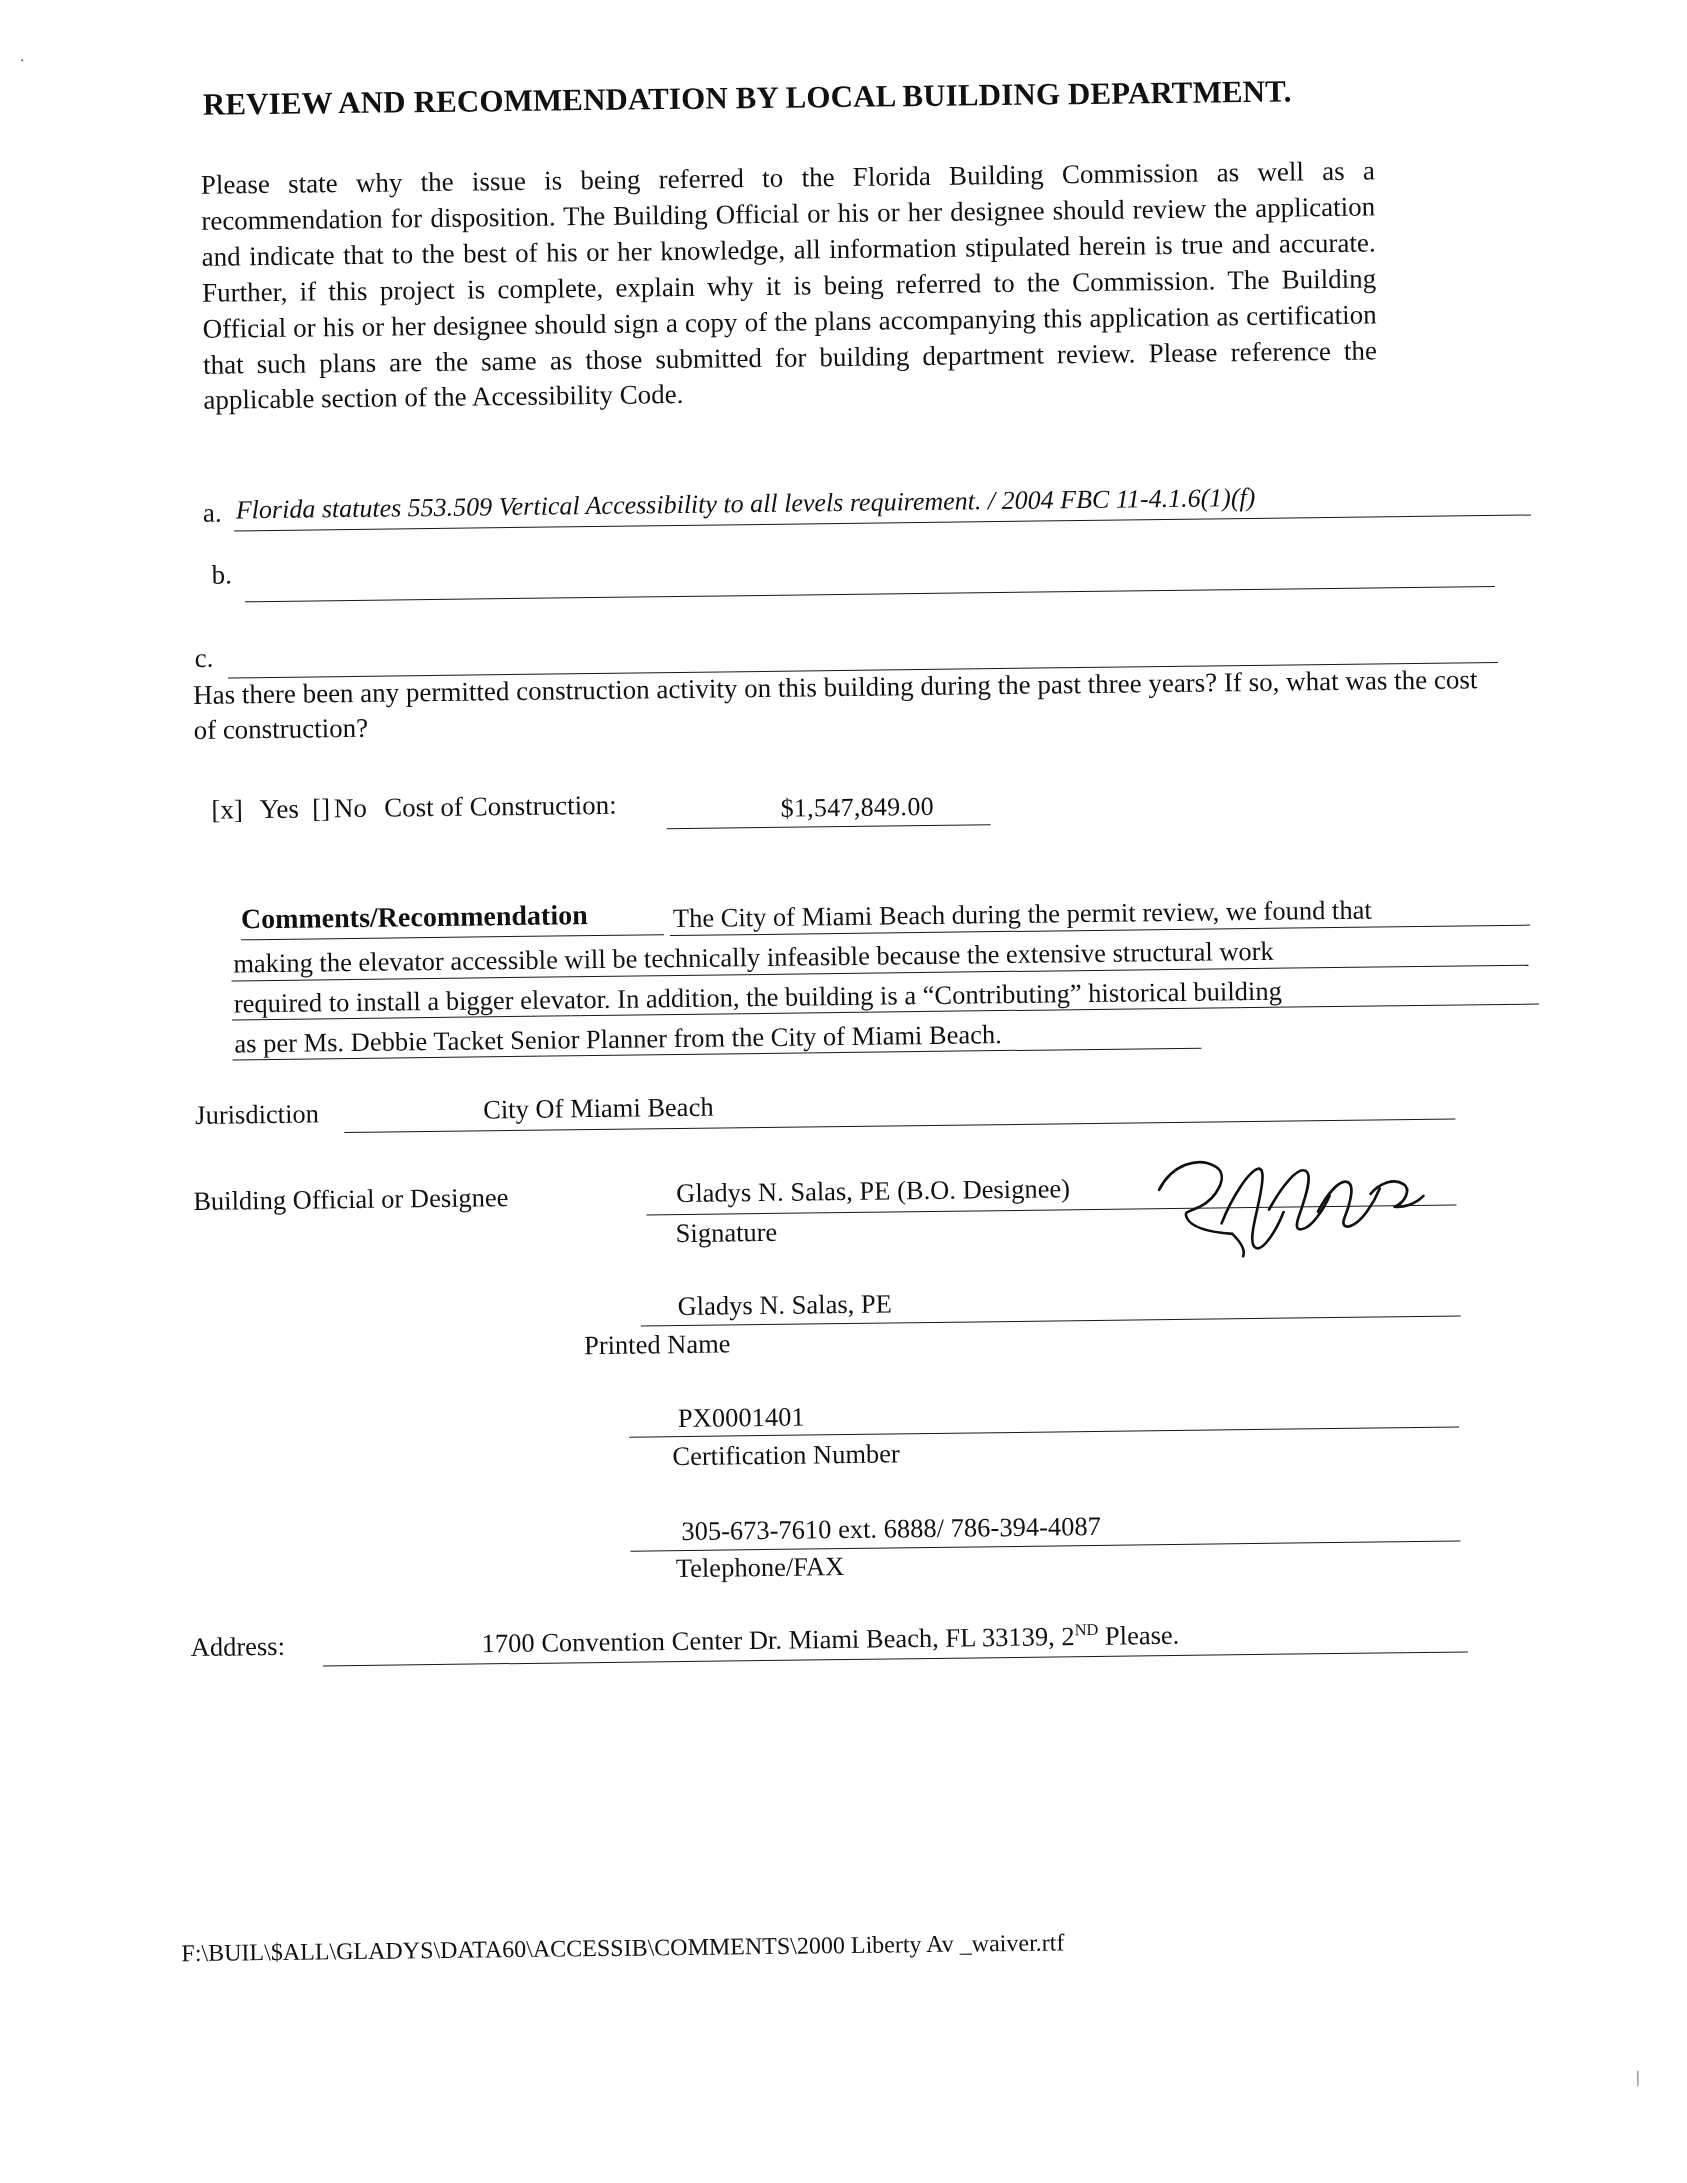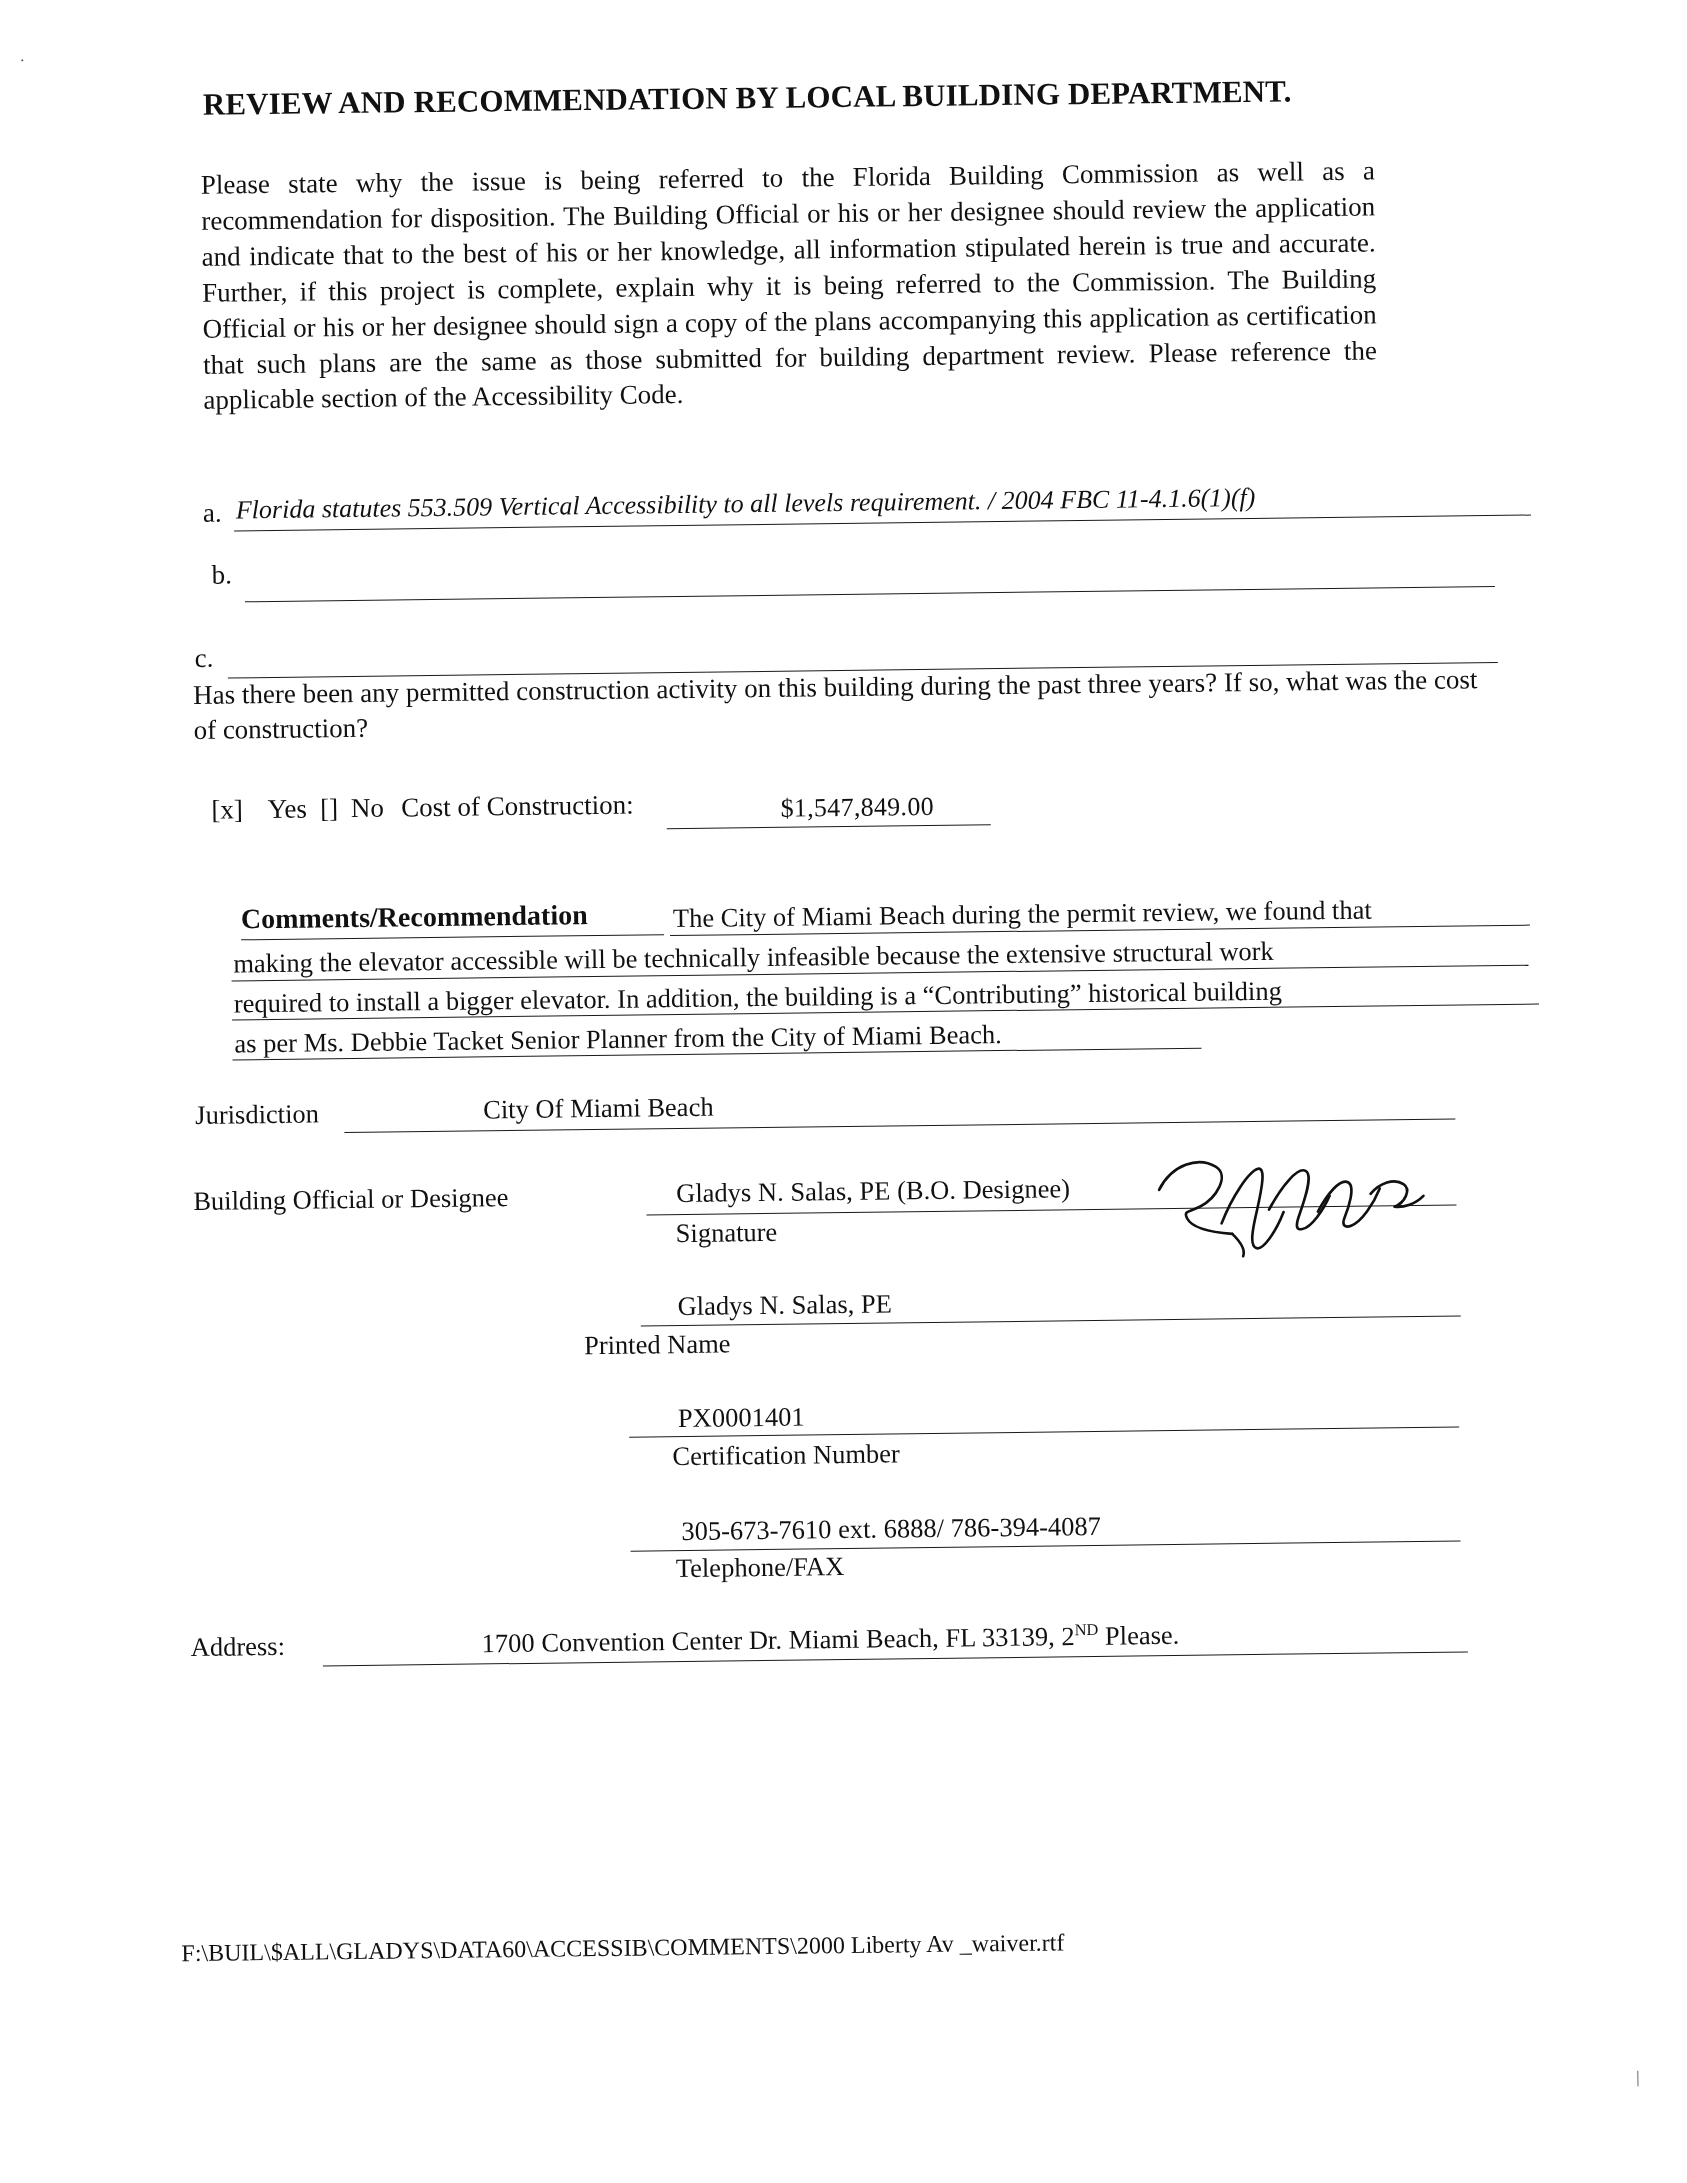--- a/index.html
+++ b/index.html
@@ -110,23 +110,23 @@
   <div class="line-item" style="left:200px; top:635px;">c.</div>
   <div class="line-item fill-ital" style="left:237px; top:634px;"></div>
   <div class="rule" style="left:233px; top:670px; width:1270px;"></div>
 
   <div class="blk" style="left:198px; top:670px; width:1290px;">
     <div class="q-text">Has there been any permitted construction activity on this building during the past three years? If so, what was the cost of construction?</div>
   </div>
 
   <div class="blk" style="left:215px; top:787px; width:1125px;">
     <span class="ans">[x]</span>
-    <span class="ans" style="margin-left:22px;">Yes</span>
+    <span class="ans" style="margin-left:14px;">Yes</span>
     <span class="ans" style="margin-left:10.6px;">[]</span>
-    <span class="ans" style="margin-left:10px;">No</span>
+    <span class="ans" style="margin-left:1px;">No</span>
     <span class="ans" style="margin-left:14.6px;">Cost of Construction:</span>
   </div>
   <div class="line-item money" style="left:784px; top:793px;">$1,547,849.00</div>
   <div class="rule" style="left:670px; top:826px; width:324px;"></div>
 
   <div class="line-item comments-label" style="left:243px; top:896px;">Comments/Recommendation</div>
   <div class="rule" style="left:243px; top:932px; width:423px;"></div>
 
   <div class="line-item comments-body" style="left:675px; top:898px;">The City of Miami Beach during the  permit review, we found that</div>
   <div class="rule" style="left:672px; top:933px; width:860px;"></div>

